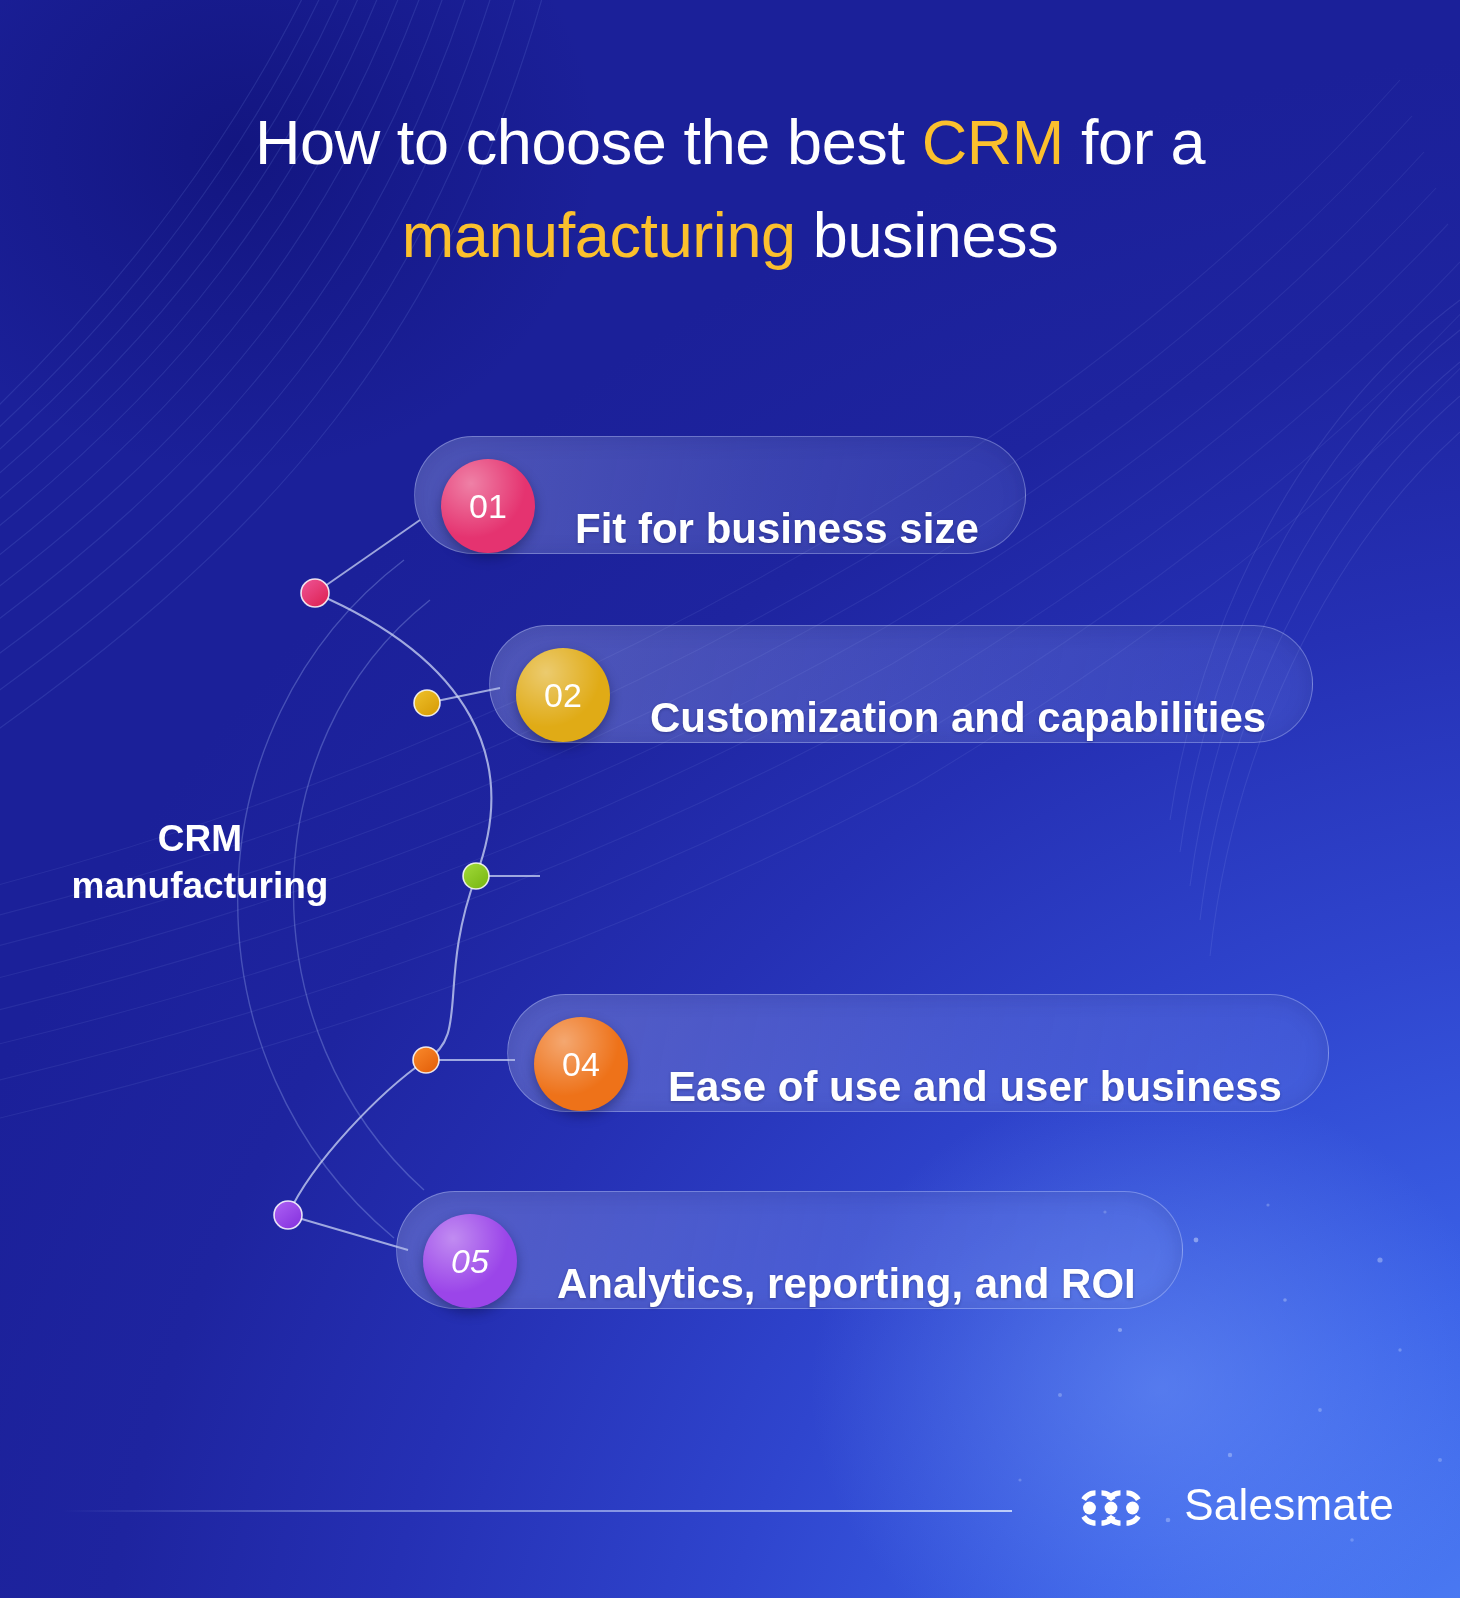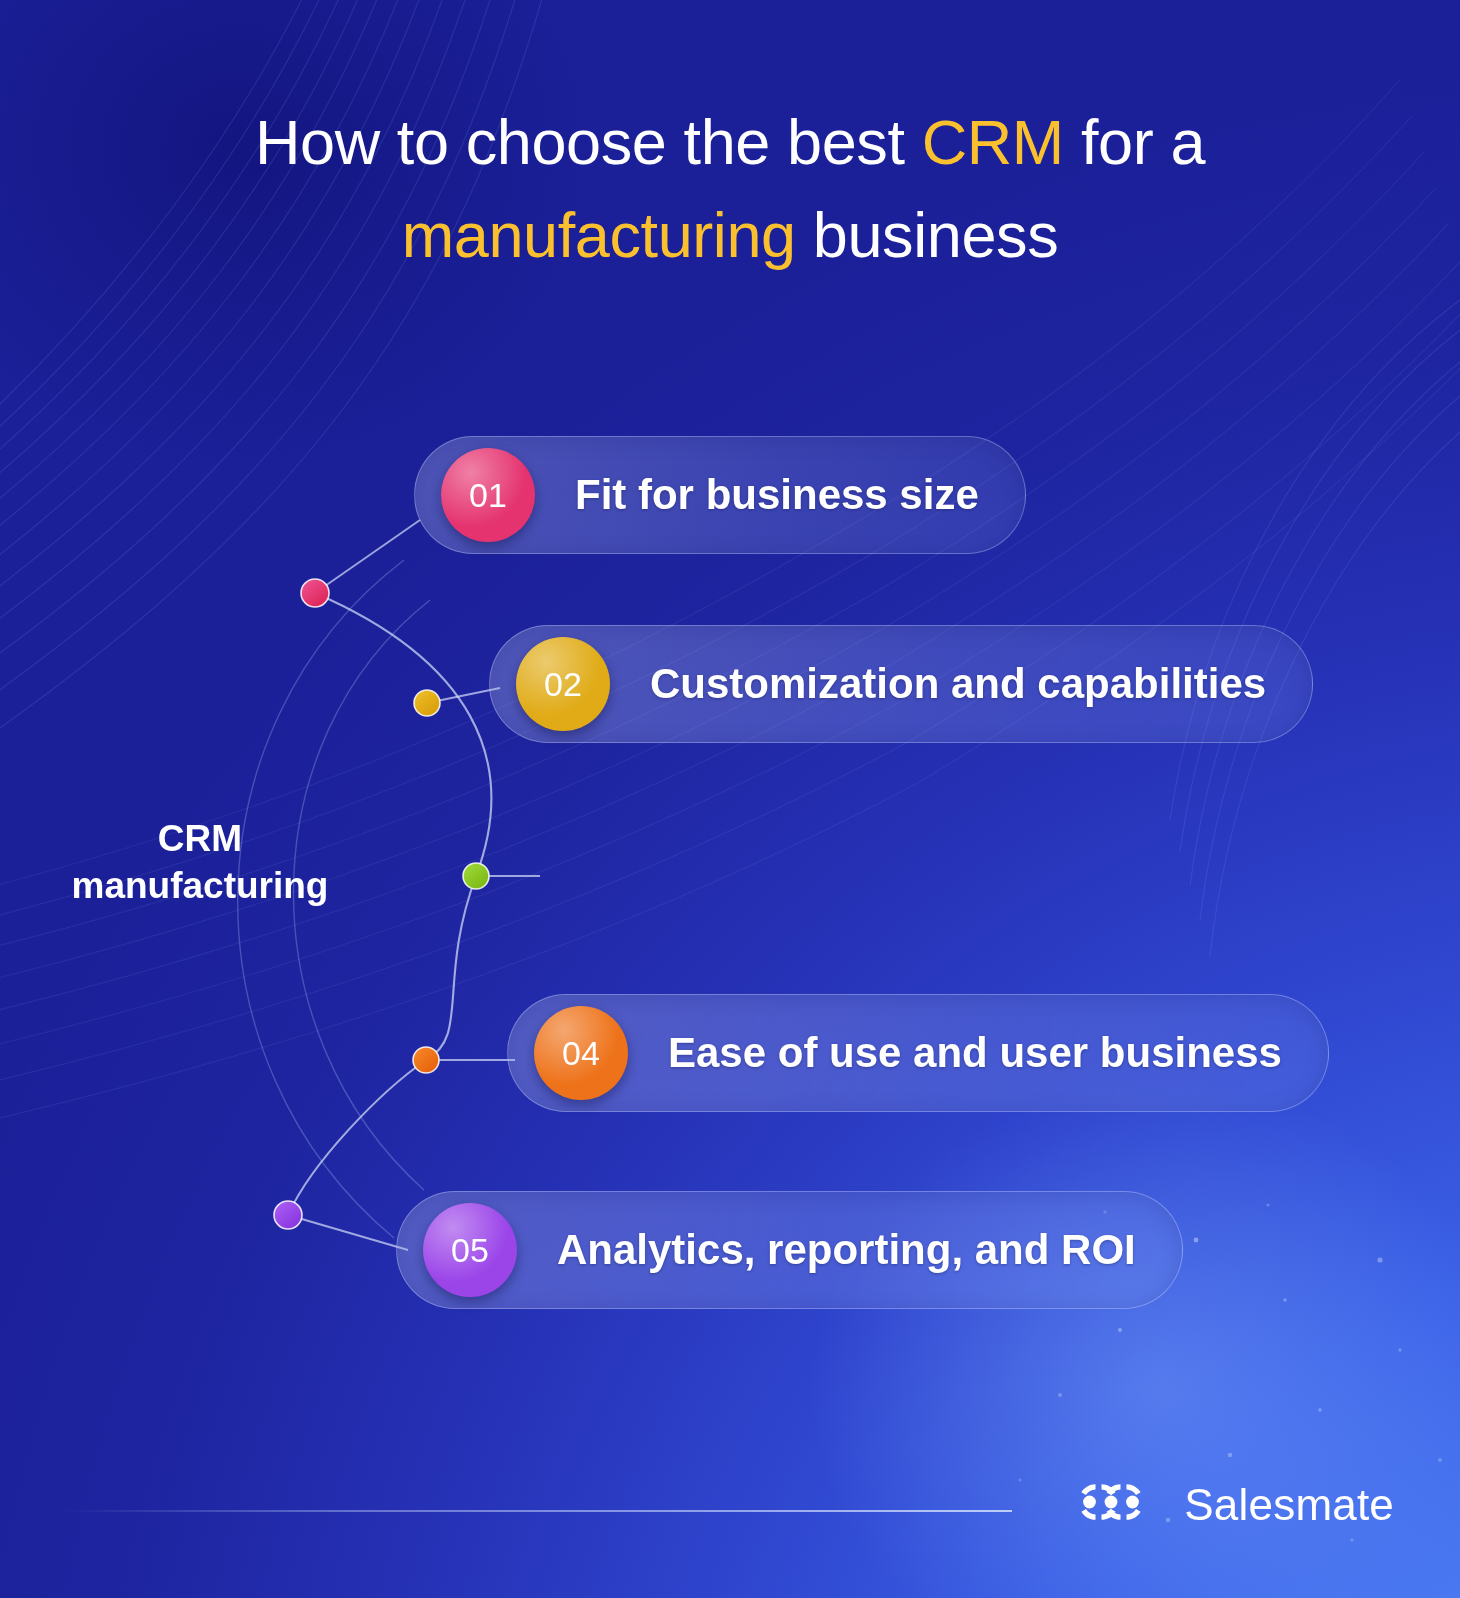--- a/index.html
+++ b/index.html
@@ -44,21 +44,21 @@
   #rootlabel {
     position:absolute; left:0px; top:815px; width:400px;
     text-align:center;
     color:#fff; font-size:37px; font-weight:bold; line-height:1.28;
   }
 
   
   .item { position:absolute; display:flex; align-items:center; }
   .pill {
     position:relative;
-    display:flex; align-items:center;
+    display:flex; align-items:flex-end;
     height:var(--ph,118px);
     border-radius:999px;
     background:linear-gradient(100deg, rgba(198,210,255,.30) 0%, rgba(170,188,250,.22) 55%, rgba(150,172,246,.16) 100%);
     border:1px solid rgba(214,226,255,.30);
     padding-left:12px; padding-right:46px;
     box-shadow:0 2px 22px rgba(10,14,80,.14) inset;
   }
   .num {
     flex:0 0 auto;
     width:94px; height:94px; border-radius:50%;
@@ -76,21 +76,21 @@
   
   #item-1 { left:414px; top:436px; }
   #item-2 { left:489px; top:625px; }
   #item-3 { left:528px; top:813px; }
   #item-4 { left:507px; top:994px; }
   #item-5 { left:396px; top:1191px; }
 
   
   #logo {
     position:absolute; right:66px; bottom:68px;
-    display:flex; align-items:flex-start; gap:29px;
+    display:flex; align-items:flex-end; gap:29px;
   }
   #logo .wordmark {
     color:#fff; font-size:44px; font-weight:400; letter-spacing:.2px;
   }
 
   
   #divider {
     position:absolute; left:62px; bottom:86px; width:950px; height:2px;
     background:linear-gradient(90deg, rgba(190,208,255,0) 0%, rgba(200,216,255,.40) 30%, rgba(214,226,255,.62) 72%, rgba(220,232,255,.80) 100%);
   }
@@ -233,21 +233,21 @@
 
   <div class="item" id="item-4">
     <div class="pill">
       <div class="num" style="background: radial-gradient(circle at 32% 26%, rgba(255, 255, 255, 0.38), rgba(255, 255, 255, 0) 58%), rgb(238, 114, 25);">04</div>
       <div class="ptext">Ease of use and user business</div>
     </div>
   </div>
 
   <div class="item" id="item-5">
     <div class="pill">
-      <div class="num" style="background: radial-gradient(circle at 32% 26%, rgba(255, 255, 255, 0.38), rgba(255, 255, 255, 0) 58%), rgb(155, 69, 233);">05</div>
+      <div class="num" style="background: radial-gradient(circle at 32% 26%, rgba(255, 255, 255, 0.38), rgba(255, 255, 255, 0) 58%), rgb(155, 69, 233); font-style: italic;">05</div>
       <div class="ptext">Analytics, reporting, and ROI</div>
     </div>
   </div>
 
   <div id="divider"></div>
 
   <div id="logo">
     <svg width="76" height="44" viewBox="0 0 76 44">
       <g fill="#ffffff">
 

